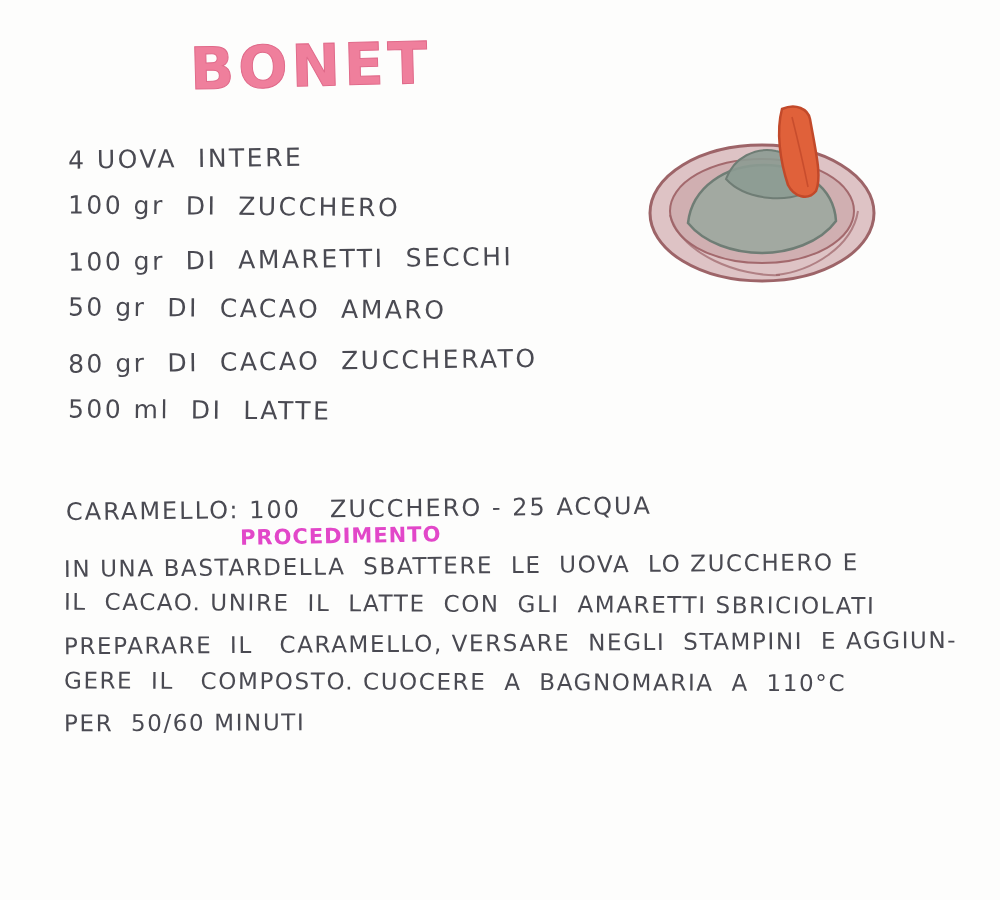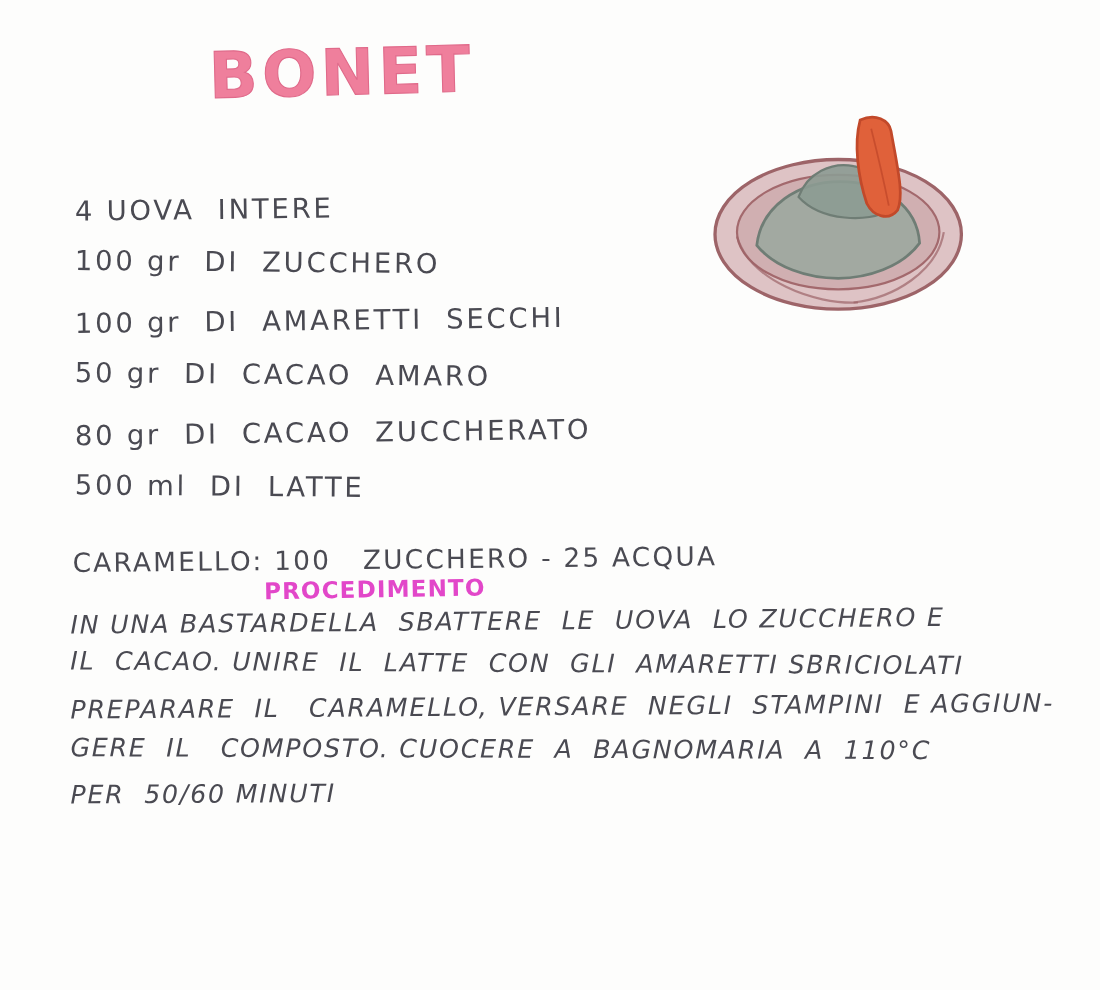--- a/index.html
+++ b/index.html
@@ -32,21 +32,21 @@
     letter-spacing: 4px;
     color: #ef7f9c;
     -webkit-text-stroke: 1px #e06a8a;
     transform: rotate(-1.5deg);
   }
 
   
   .ingredients {
     position: absolute;
     left: 68px;
-    top: 174px;
+    top: 142px;
     width: 600px;
   }
   .ing-line {
     font-family: "DejaVu Sans", sans-serif;
     font-size: 25px;
     letter-spacing: 2.5px;
     color: #4a4a52;
     margin-bottom: 22px;
     white-space: pre;
   }
@@ -77,21 +77,20 @@
     color: #e247c9;
     transform: rotate(-1deg);
   }
 
   
   .procedure {
     position: absolute;
     left: 64px;
     top: 552px;
     width: 900px;
-    font-style: italic;
   }
   .proc-line {
     font-family: "DejaVu Sans", sans-serif;
     font-size: 23px;
     letter-spacing: 1.6px;
     color: #4a4a52;
     margin-bottom: 13px;
     white-space: pre;
   }
   .proc-line:nth-child(1) { transform: rotate(-0.5deg); }

